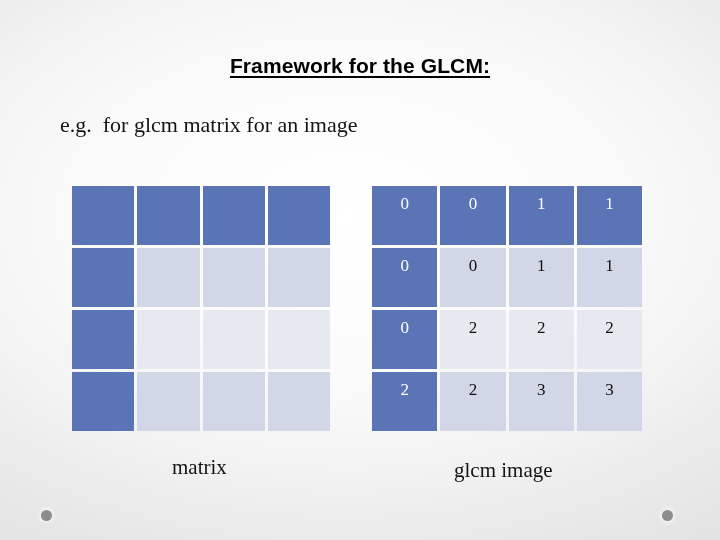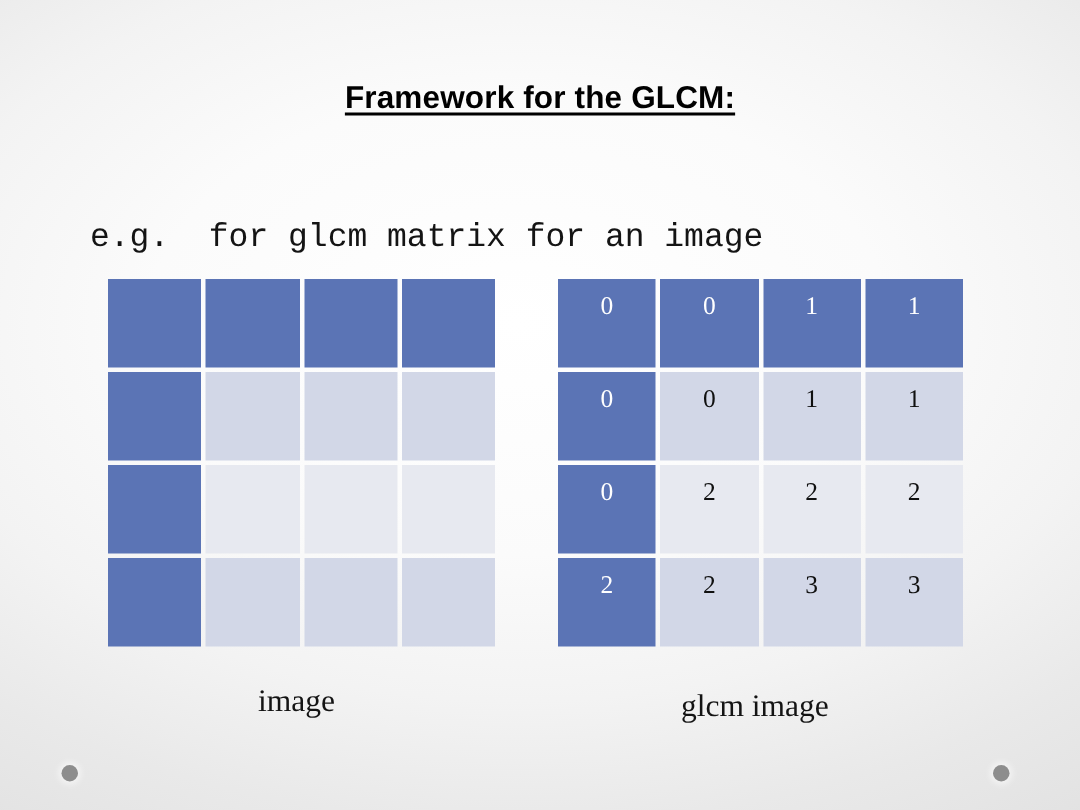--- a/index.html
+++ b/index.html
@@ -43,25 +43,24 @@
     text-underline-offset: 3px;
     text-decoration-thickness: 2px;
     white-space: nowrap;
   }
 
   
   #subtitle {
     position: absolute;
     left: 60px;
     top: 112px;
-    font-family: Liberation Mono, monospace;
+    font-family: Liberation Serif, serif;
     font-size: 22px;
     color: #141414;
     white-space: pre;
-    margin-top: 34px;
   }
 
   
   .grid {
     position: absolute;
     display: grid;
     grid-template-columns: repeat(4, 1fr);
     grid-template-rows: repeat(4, 1fr);
     column-gap: 3px;
     row-gap: 3px;
@@ -175,21 +174,21 @@
       <div class="cell blue">0</div>
       <div class="cell band-b">2</div>
       <div class="cell band-b">2</div>
       <div class="cell band-b">2</div>
       <div class="cell blue">2</div>
       <div class="cell band-a">2</div>
       <div class="cell band-a">3</div>
       <div class="cell band-a">3</div>
     </div>
 
-  <div id="caption-image" class="caption">image</div>
+  <div id="caption-image" class="caption">matrix</div>
 
   <div id="caption-glcm" class="caption">glcm image</div>
 
   <div id="deco-dot-left" class="deco-dot"></div>
 
   <div id="deco-dot-right" class="deco-dot"></div>
 
 </div>
 
 </body></html>

